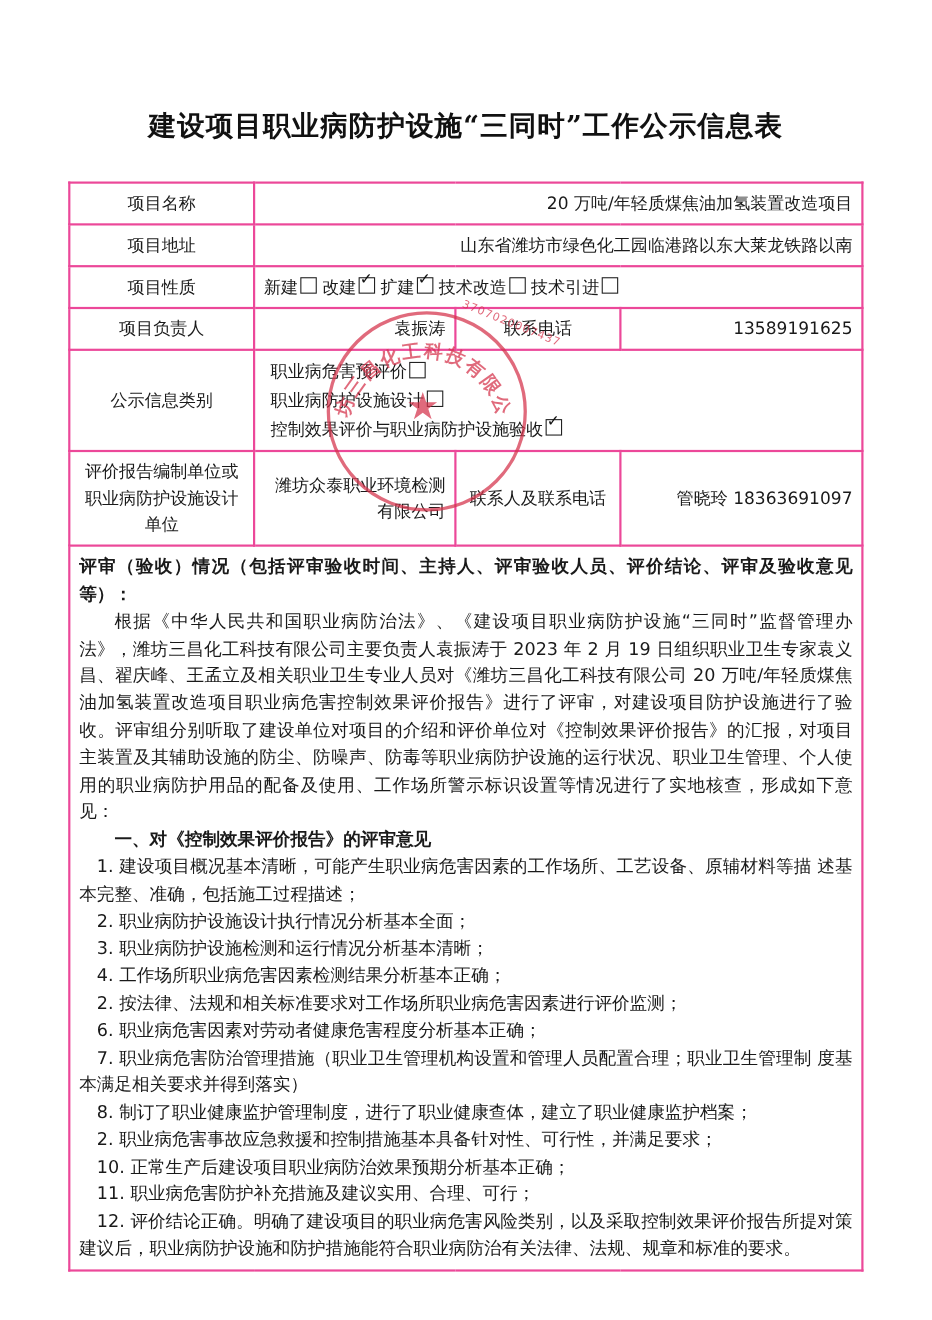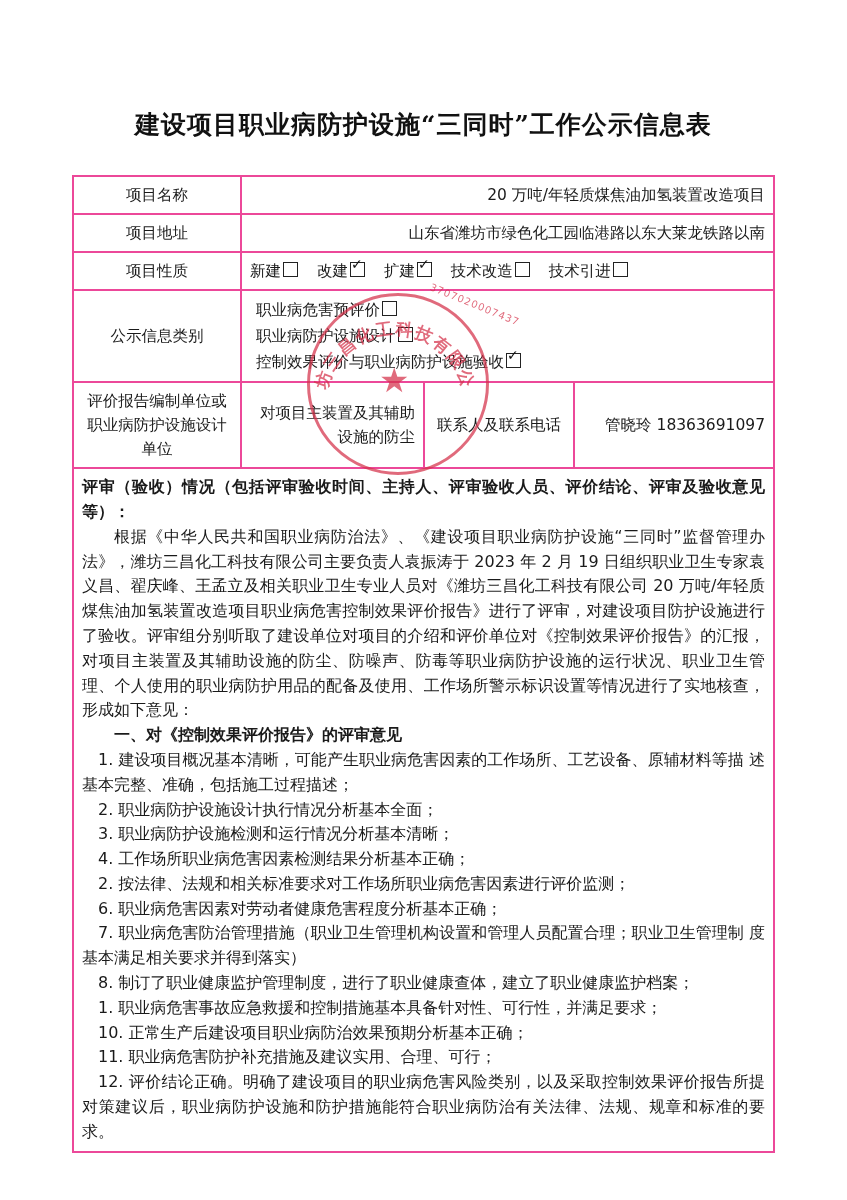--- a/index.html
+++ b/index.html
@@ -13,21 +13,21 @@
     font-family: "DejaVu Sans", "Liberation Sans", sans-serif;
     color: #1a1a1a;
     position: relative;
     overflow: hidden;
   }
   .page {
     position: relative;
     width: 847px;
     height: 1200px;
     box-sizing: border-box;
-    padding: 16px;
+    padding: 6px;
   }
   .doc-title {
     text-align: center;
     font-family: "DejaVu Serif", "Liberation Serif", serif;
     font-weight: bold;
     font-size: 25px;
     letter-spacing: 1px;
     margin: 0;
     padding: 92px 0 0 0;
     color: #111;
@@ -61,21 +61,21 @@
   .val {
     text-align: right;
   }
   .nature-cell {
     text-align: left;
     padding-left: 18px;
     white-space: nowrap;
     letter-spacing: 0px;
   }
   .nature-cell span.opt {
-    margin-right: 14px;
+    margin-right: 0;
     display: inline-block;
   }
   .box {
     display: inline-block;
     width: 13px;
     height: 13px;
     border: 1px solid #222;
     vertical-align: -1px;
     margin-left: 2px;
     position: relative;
@@ -210,47 +210,53 @@
           <td class="lbl">项目性质</td>
           <td class="nature-cell" colspan="3">
             <span class="opt"><span>新建</span><span class="box"></span></span>
             <span class="opt"><span>改建</span><span class="box checked"></span></span>
             <span class="opt"><span>扩建</span><span class="box checked"></span></span>
             <span class="opt"><span>技术改造</span><span class="box"></span></span>
             <span class="opt"><span>技术引进</span><span class="box"></span></span>
           </td>
         </tr>
         <tr>
+          <td class="lbl">项目负责人</td>
+          <td class="val">袁振涛</td>
+          <td class="lbl">联系电话</td>
+          <td class="val">13589191625</td>
+        </tr>
+        <tr>
           <td class="lbl">公示信息类别</td>
           <td class="catlist" colspan="3">
             <div><span>职业病危害预评价</span><span class="box"></span></div>
             <div><span>职业病防护设施设计</span><span class="box"></span></div>
             <div><span>控制效果评价与职业病防护设施验收</span><span class="box checked"></span></div>
           </td>
         </tr>
         <tr>
           <td class="lbl-multi">评价报告编制单位或职业病防护设施设计单位</td>
-          <td class="val">对项目主装置及其辅助设施的防尘</td>
+          <td class="val">潍坊众泰职业环境检测有限公司</td>
           <td class="lbl">联系人及联系电话</td>
           <td class="val">管晓玲 18363691097</td>
         </tr>
         <tr>
           <td class="body-cell" colspan="4">
             <p class="bold head">评审（验收）情况（包括评审验收时间、主持人、评审验收人员、评价结论、评审及验收意见等）：</p>
             <p class="ind2">根据《中华人民共和国职业病防治法》、《建设项目职业病防护设施“三同时”监督管理办法》，潍坊三昌化工科技有限公司主要负责人袁振涛于 2023 年 2 月 19 日组织职业卫生专家袁义昌、翟庆峰、王孟立及相关职业卫生专业人员对《潍坊三昌化工科技有限公司 20 万吨/年轻质煤焦油加氢装置改造项目职业病危害控制效果评价报告》进行了评审，对建设项目防护设施进行了验收。评审组分别听取了建设单位对项目的介绍和评价单位对《控制效果评价报告》的汇报，对项目主装置及其辅助设施的防尘、防噪声、防毒等职业病防护设施的运行状况、职业卫生管理、个人使用的职业病防护用品的配备及使用、工作场所警示标识设置等情况进行了实地核查，形成如下意见：</p>
             <p class="ind2 bold">一、对《控制效果评价报告》的评审意见</p>
             <p class="ind1">1. 建设项目概况基本清晰，可能产生职业病危害因素的工作场所、工艺设备、原辅材料等描 述基本完整、准确，包括施工过程描述；</p>
             <p class="ind1">2. 职业病防护设施设计执行情况分析基本全面；</p>
             <p class="ind1">3. 职业病防护设施检测和运行情况分析基本清晰；</p>
             <p class="ind1">4. 工作场所职业病危害因素检测结果分析基本正确；</p>
             <p class="ind1">2. 按法律、法规和相关标准要求对工作场所职业病危害因素进行评价监测；</p>
             <p class="ind1">6. 职业病危害因素对劳动者健康危害程度分析基本正确；</p>
             <p class="ind1">7. 职业病危害防治管理措施（职业卫生管理机构设置和管理人员配置合理；职业卫生管理制 度基本满足相关要求并得到落实）</p>
             <p class="ind1">8. 制订了职业健康监护管理制度，进行了职业健康查体，建立了职业健康监护档案；</p>
-            <p class="ind1">1. 职业病危害事故应急救援和控制措施基本具备针对性、可行性，并满足要求；</p>
+            <p class="ind1">2. 职业病危害事故应急救援和控制措施基本具备针对性、可行性，并满足要求；</p>
             <p class="ind1">10. 正常生产后建设项目职业病防治效果预期分析基本正确；</p>
             <p class="ind1">11. 职业病危害防护补充措施及建议实用、合理、可行；</p>
             <p class="ind1">12. 评价结论正确。明确了建设项目的职业病危害风险类别，以及采取控制效果评价报告所提对策建议后，职业病防护设施和防护措施能符合职业病防治有关法律、法规、规章和标准的要求。</p>
           </td>
         </tr>
       </tbody>
     </table>
   </div>
 </div>
 

